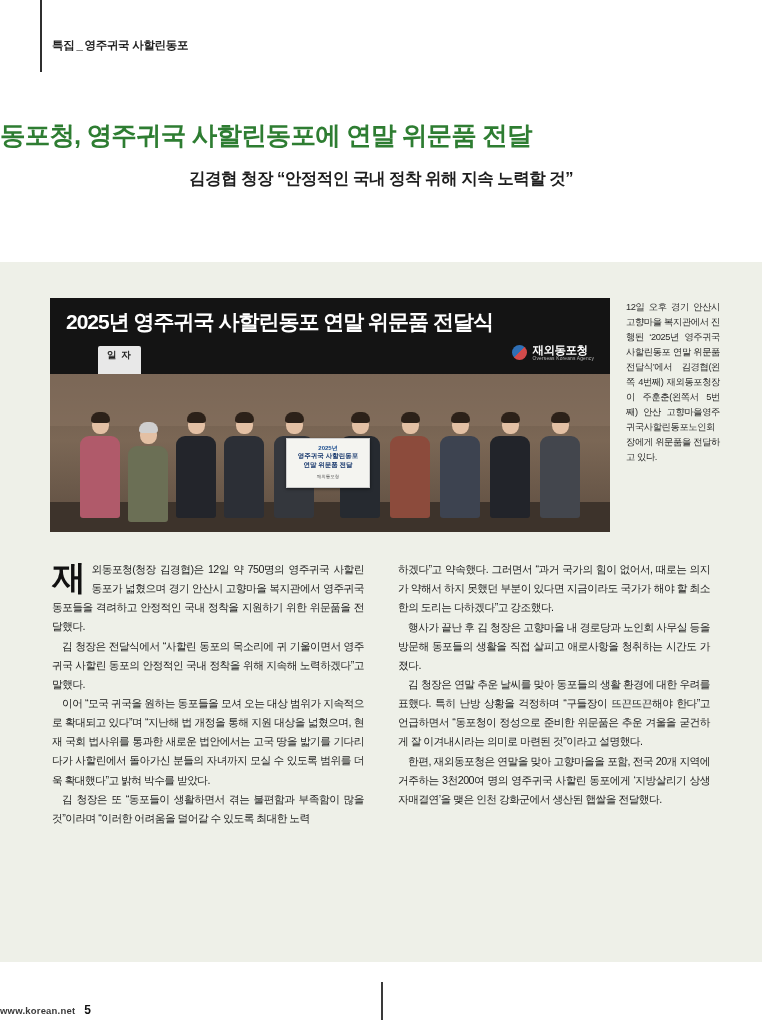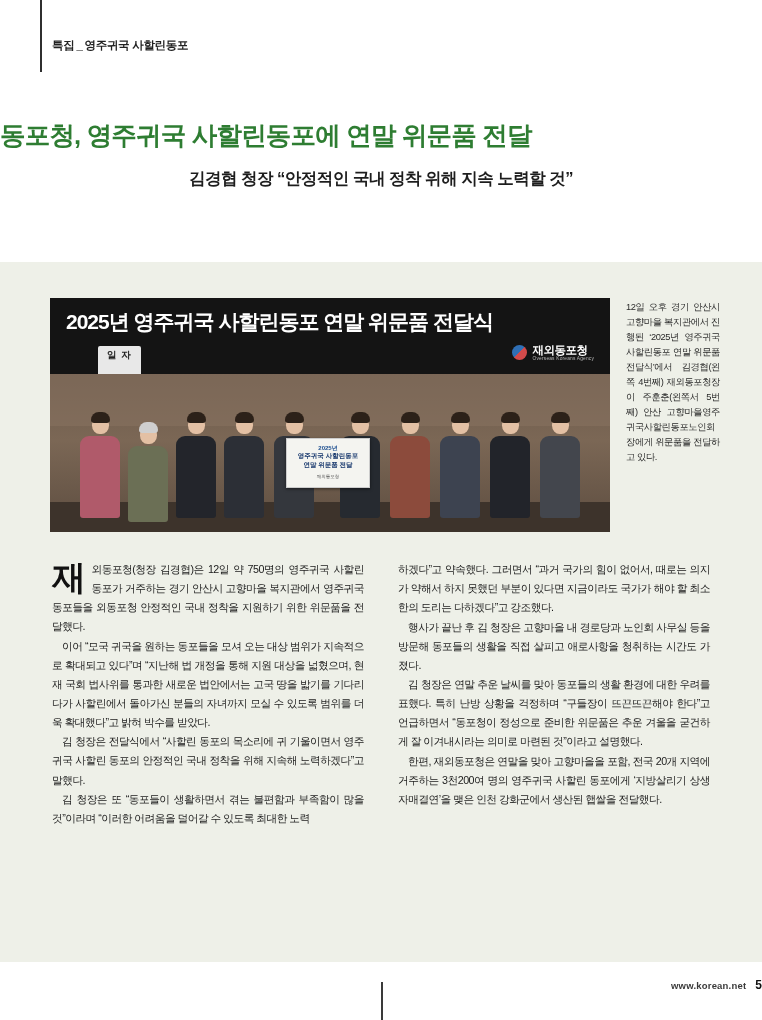--- a/index.html
+++ b/index.html
@@ -296,25 +296,24 @@
     left: 381px;
     bottom: 0;
     width: 1.5px;
     height: 38px;
     background: #3a3a3a;
   }
   .footer {
     position: absolute;
     left: 0;
     right: 0;
-    bottom: 28px;
-    text-align: right;
+    bottom: 3px;
+    text-align: left;
     font-size: 9.5px;
     color: #3a3a3a;
-    padding-left: 29px;
   }
   .footer .site {
     font-weight: bold;
     letter-spacing: 0.2px;
   }
   .footer .pageno {
     font-weight: bold;
     font-size: 12px;
     margin-left: 9px;
     color: #111111;
@@ -417,23 +416,23 @@
       <div class="placard-l2">영주귀국 사할린동포</div>
       <div class="placard-l3">연말 위문품 전달</div>
       <div class="placard-logo">재외동포청</div>
     </div>
   </div>
 </div>
 
 <div class="caption">12일 오후 경기 안산시 고향마을 복지관에서 진행된 ‘2025년 영주귀국 사할린동포 연말 위문품 전달식’에서 김경협(왼쪽 4번째) 재외동포청장이 주훈춘(왼쪽서 5번째) 안산 고향마을영주귀국사할린동포노인회장에게 위문품을 전달하고 있다.</div>
 
 <div class="col col-left">
-  <p class="lead"><span class="dropcap">재</span><span>외동포청(청장 김경협)은 12일 약 750명의 영주귀국 사할린 동포가 거주하는 경기 안산시 고향마을 복지관에서 영주귀국 동포들을 외동포청 안정적인 국내 정착을 지원하기 위한 위문품을 전달했다.</span></p>
+  <p class="lead"><span class="dropcap">재</span><span>외동포청(청장 김경협)은 12일 약 750명의 영주귀국 사할린 동포가 넓혔으며 경기 안산시 고향마을 복지관에서 영주귀국 동포들을 격려하고 안정적인 국내 정착을 지원하기 위한 위문품을 전달했다.</span></p>
+  <p>김 청장은 전달식에서 “사할린 동포의 목소리에 귀 기울이면서 영주귀국 사할린 동포의 안정적인 국내 정착을 위해 지속해 노력하겠다”고 말했다.</p>
   <p>이어 “모국 귀국을 원하는 동포들을 모셔 오는 대상 범위가 지속적으로 확대되고 있다”며 “지난해 법 개정을 통해 지원 대상을 넓혔으며, 현재 국회 법사위를 통과한 새로운 법안에서는 고국 땅을 밟기를 기다리다가 사할린에서 돌아가신 분들의 자녀까지 모실 수 있도록 범위를 더욱 확대했다”고 밝혀 박수를 받았다.</p>
-  <p>김 청장은 전달식에서 “사할린 동포의 목소리에 귀 기울이면서 영주귀국 사할린 동포의 안정적인 국내 정착을 위해 지속해 노력하겠다”고 말했다.</p>
   <p>김 청장은 또 “동포들이 생활하면서 겪는 불편함과 부족함이 많을 것”이라며 “이러한 어려움을 덜어갈 수 있도록 최대한 노력</p>
 </div>
 
 <div class="col col-right">
   <p class="lead">하겠다”고 약속했다. 그러면서 “과거 국가의 힘이 없어서, 때로는 의지가 약해서 하지 못했던 부분이 있다면 지금이라도 국가가 해야 할 최소한의 도리는 다하겠다”고 강조했다.</p>
   <p>행사가 끝난 후 김 청장은 고향마을 내 경로당과 노인회 사무실 등을 방문해 동포들의 생활을 직접 살피고 애로사항을 청취하는 시간도 가졌다.</p>
   <p>김 청장은 연말 추운 날씨를 맞아 동포들의 생활 환경에 대한 우려를 표했다. 특히 난방 상황을 걱정하며 “구들장이 뜨끈뜨끈해야 한다”고 언급하면서 “동포청이 정성으로 준비한 위문품은 추운 겨울을 굳건하게 잘 이겨내시라는 의미로 마련된 것”이라고 설명했다.</p>
   <p>한편, 재외동포청은 연말을 맞아 고향마을을 포함, 전국 20개 지역에 거주하는 3천200여 명의 영주귀국 사할린 동포에게 ‘지방살리기 상생 자매결연’을 맺은 인천 강화군에서 생산된 햅쌀을 전달했다.</p>
 </div>
 

